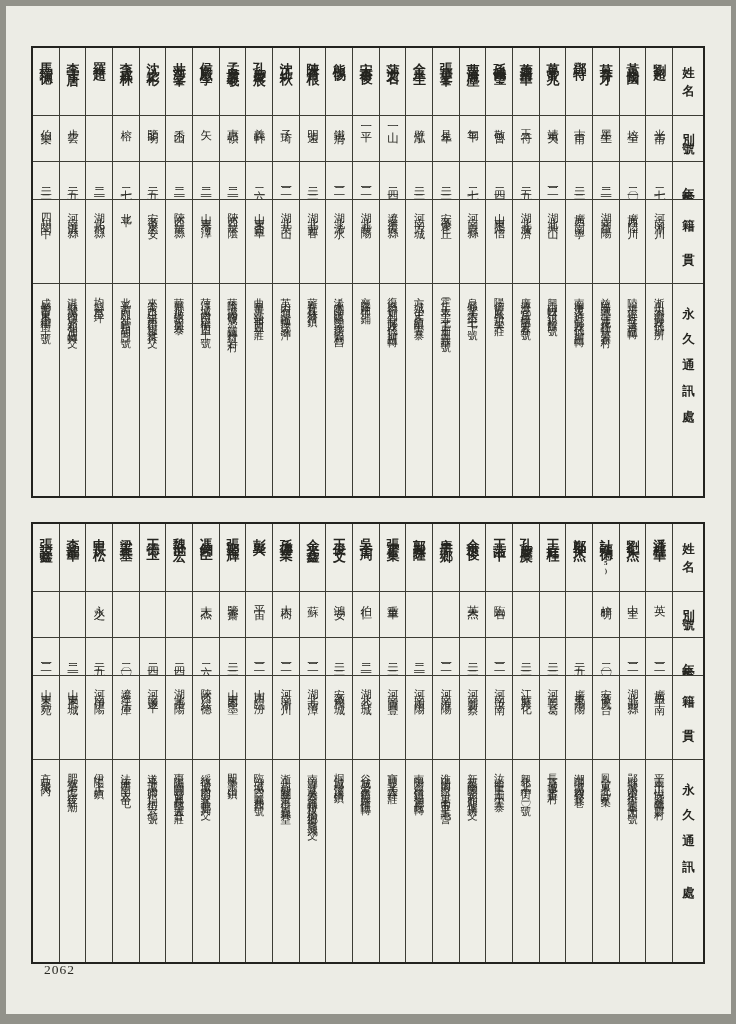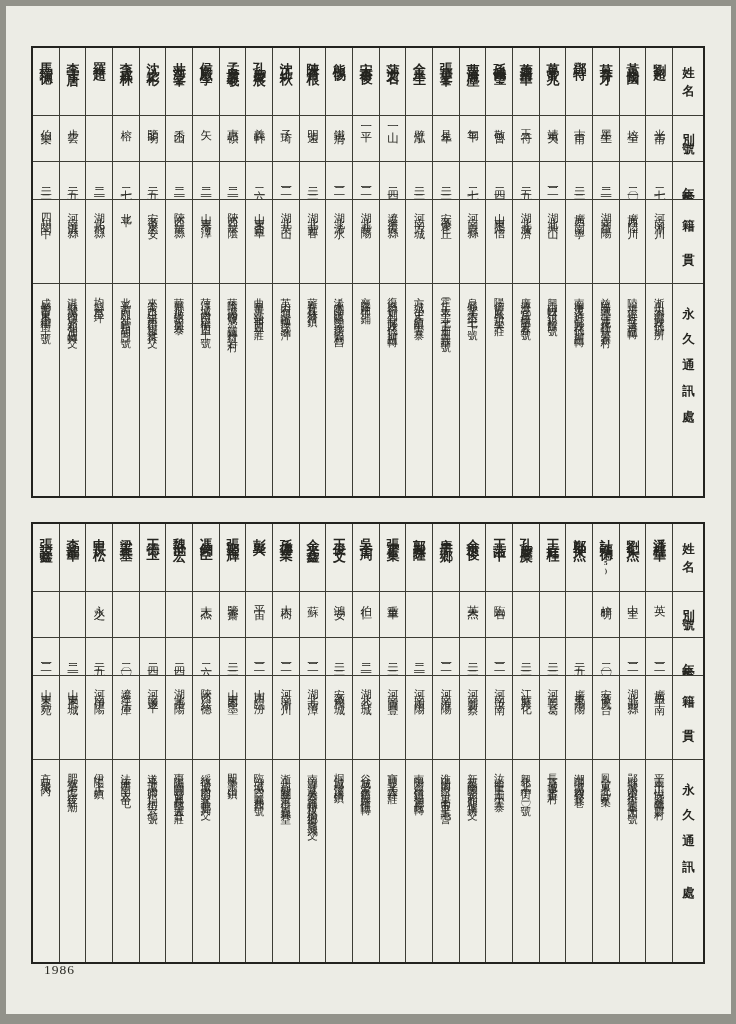--- a/index.html
+++ b/index.html
@@ -906,14 +906,14 @@
           <span class="vt person-age">二一</span>
         </div>
         <div class="cell r-native">
           <span class="vt person-native">山東高苑</span>
         </div>
         <div class="cell r-addr">
           <span class="vt person-address">高苑城內</span>
         </div>
       </div>
     </div>
-  <div class="pageno">1986</div>
+  <div class="pageno">2062</div>
 </div>
 
 </body></html>

